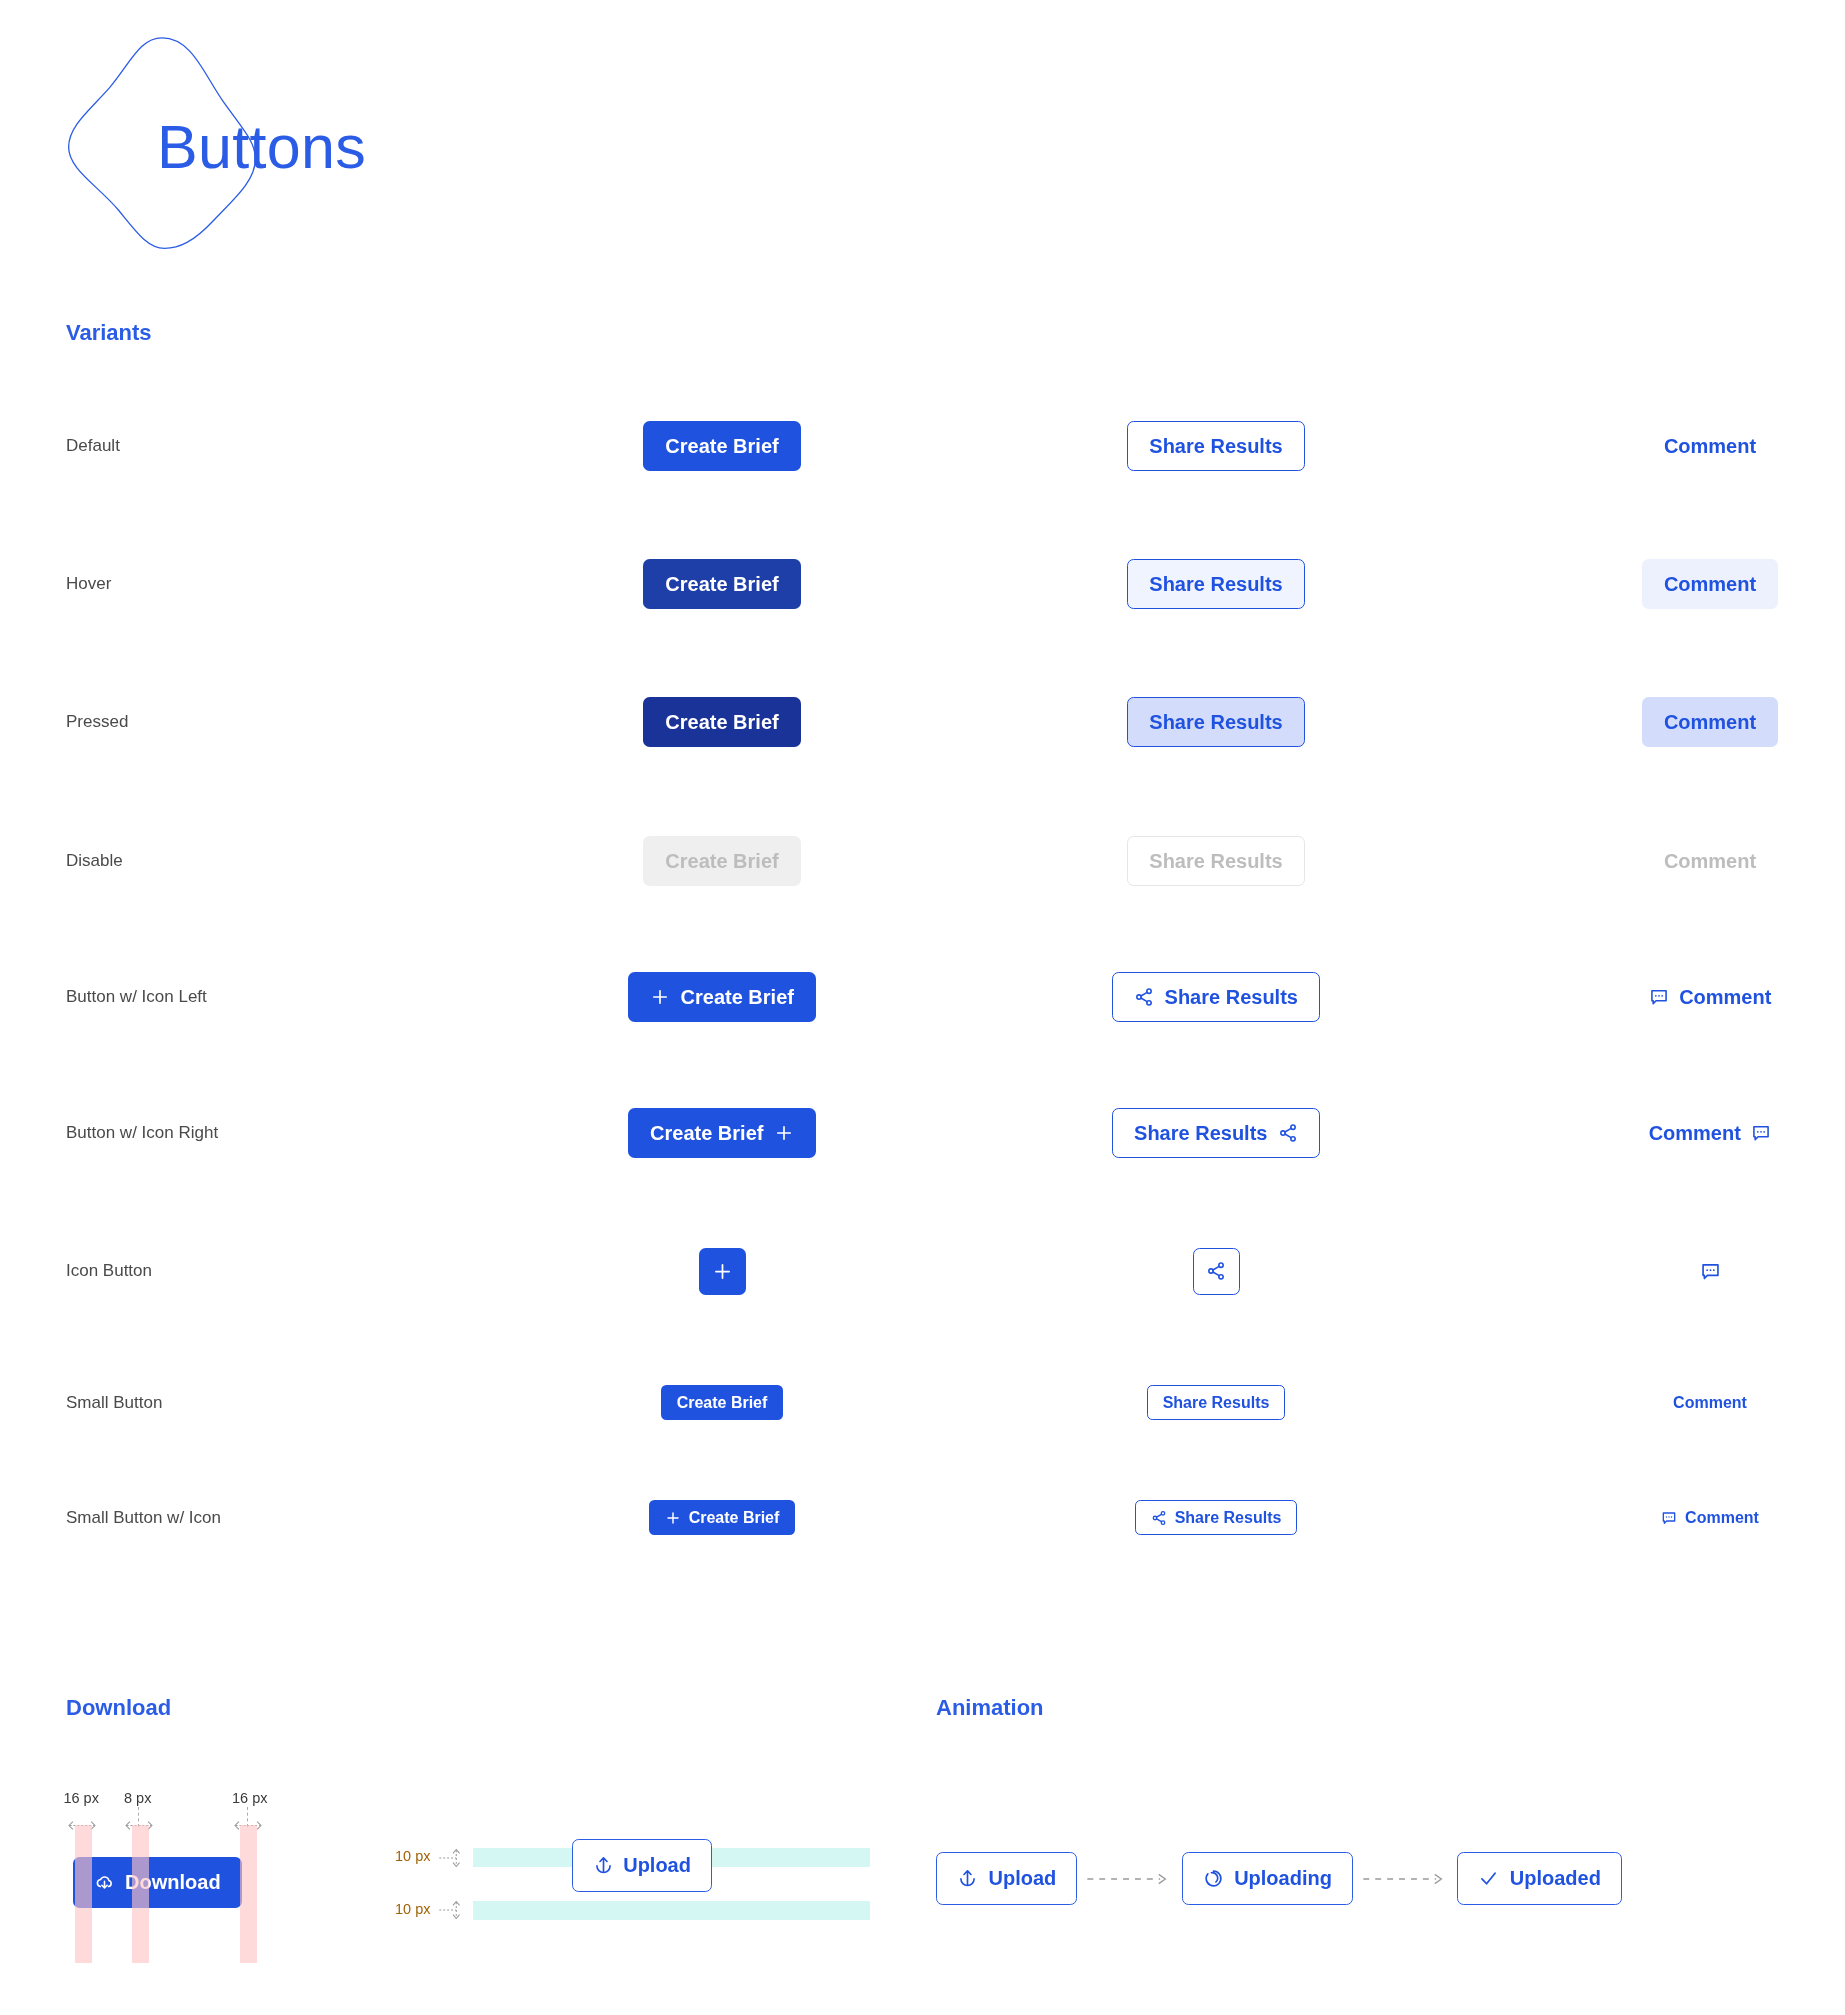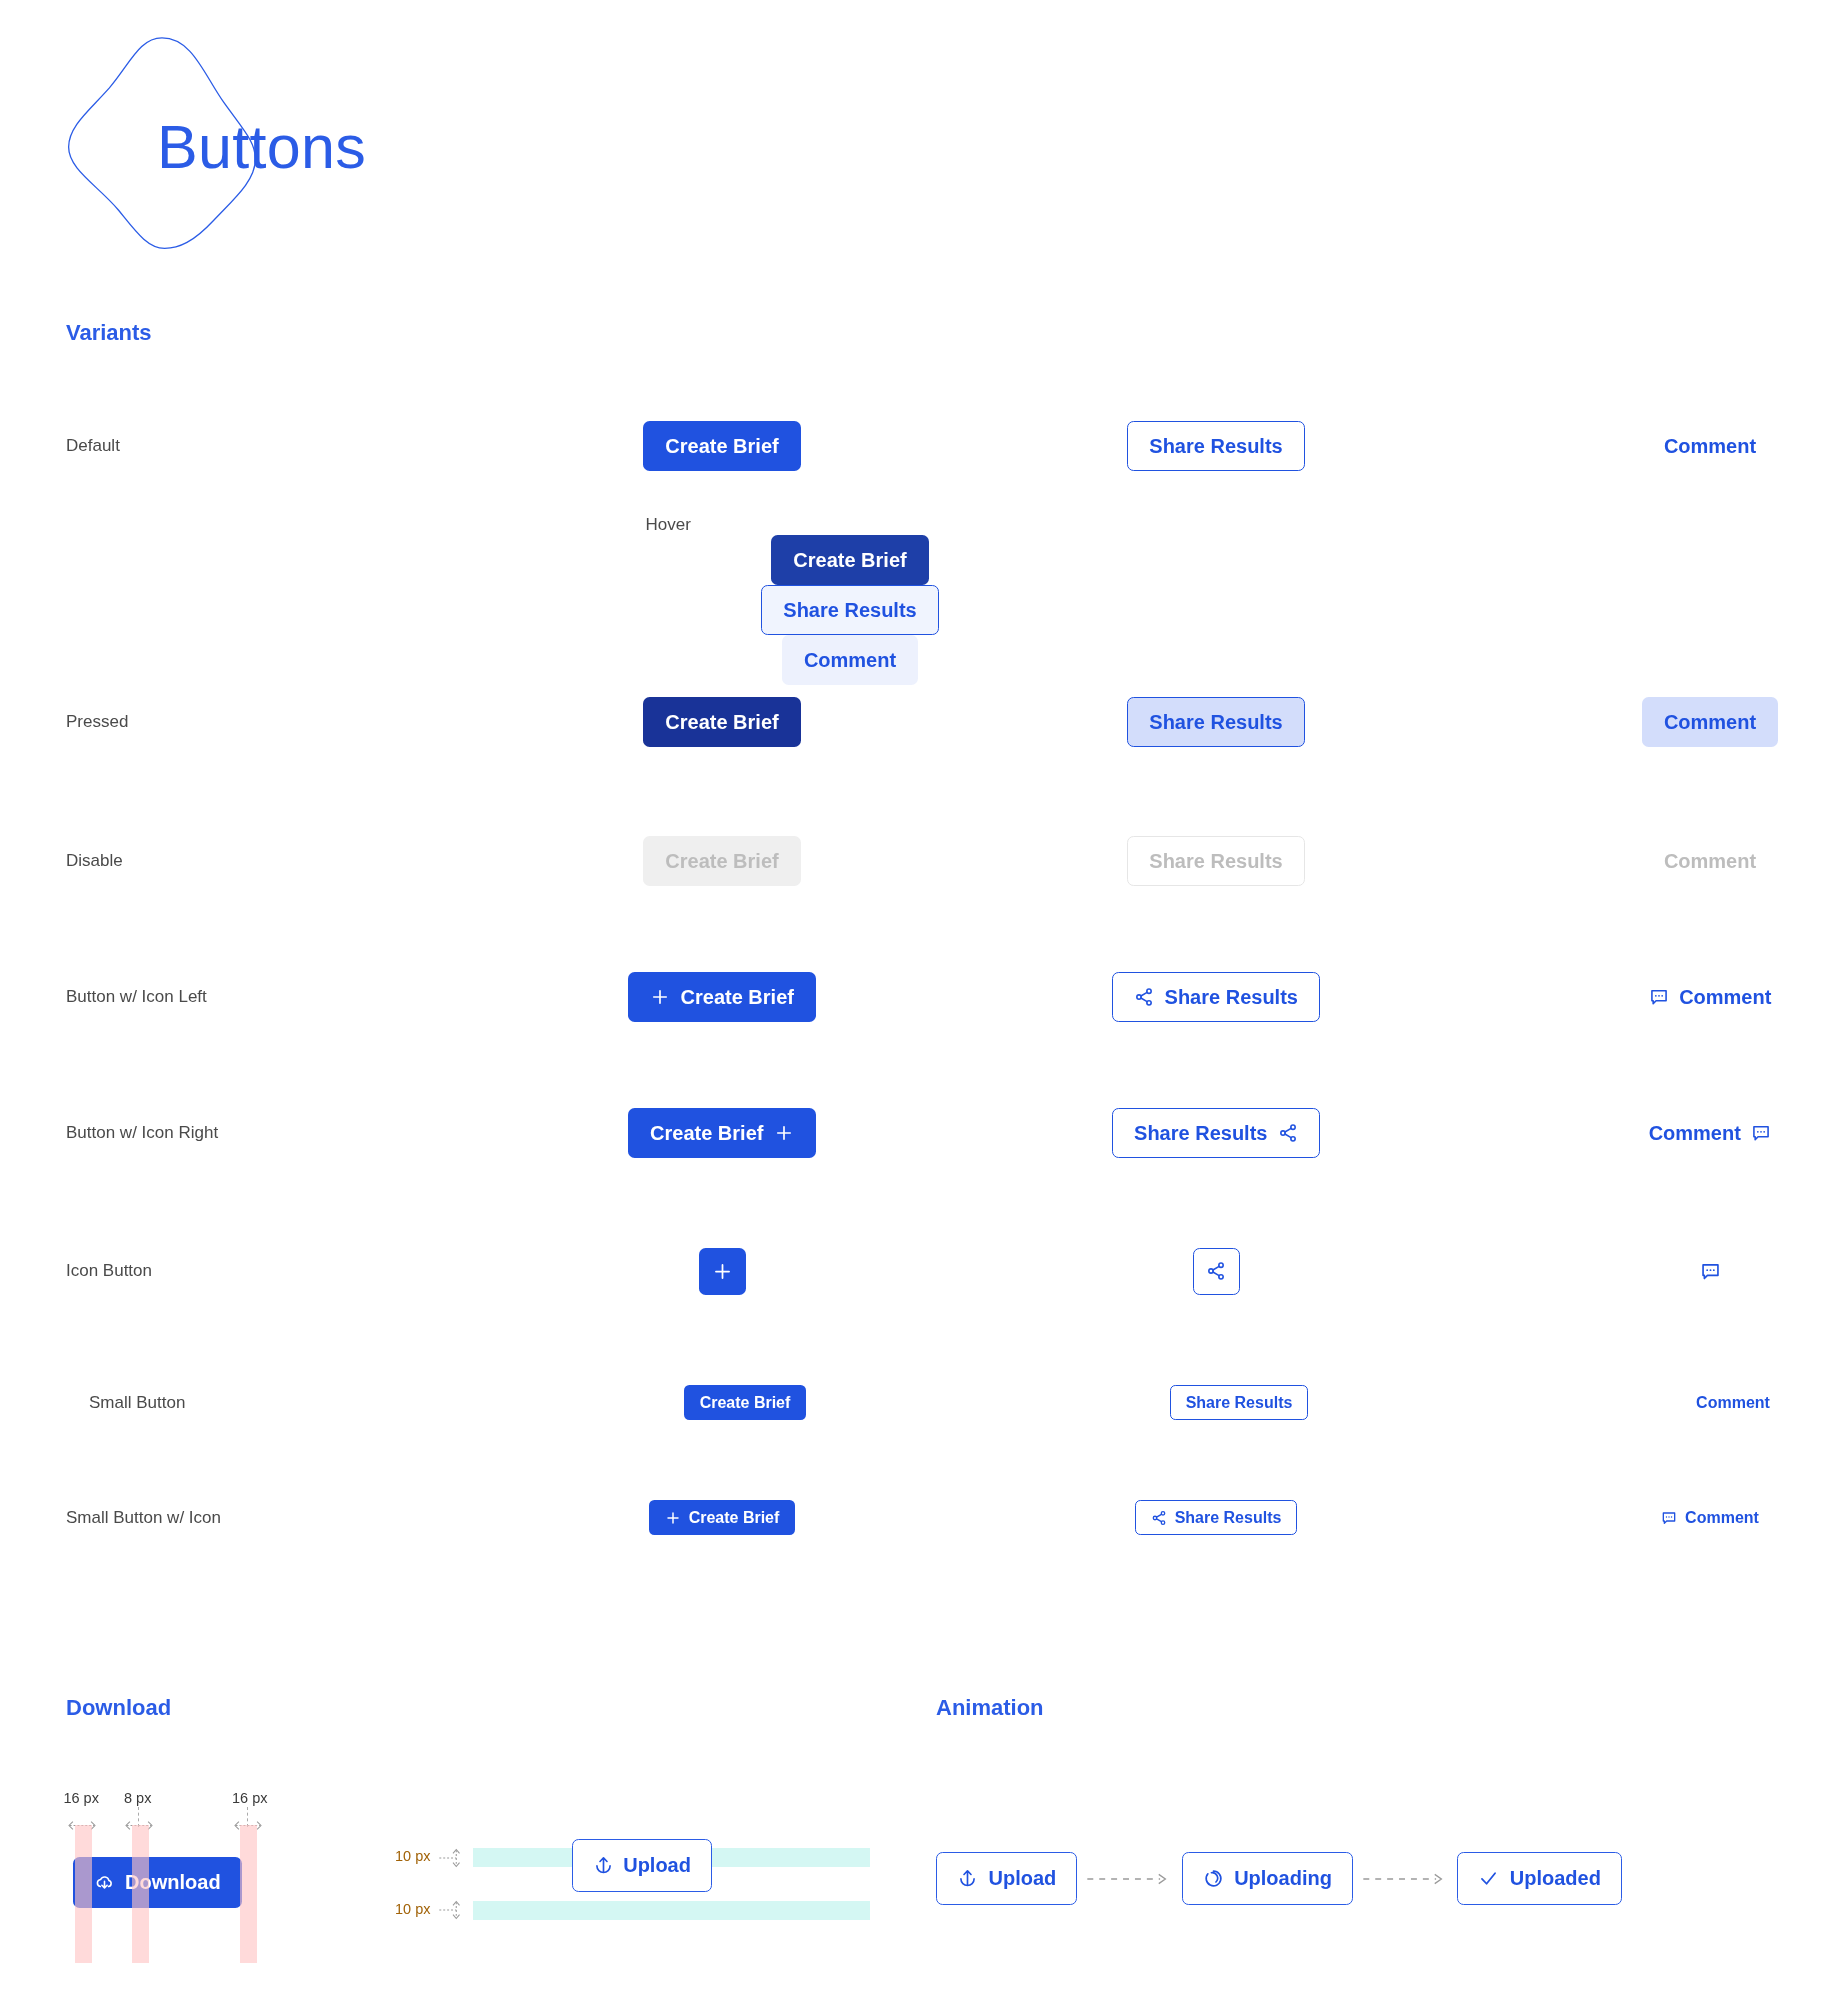--- a/index.html
+++ b/index.html
@@ -59,27 +59,27 @@
   .v-col { width: 494px; flex: none; display: flex; justify-content: center; align-items: center; }
   .col-head {
     font-size: 17px;
     color: #555;
     text-align: center;
   }
   .head-row { height: 59px; }
   .row-label { font-size: 17px; color: #4a4a4a; }
 
   .rh-default { height: 139px; }
-  .rh-hover   { height: 137px; flex-direction: column; }
+  .rh-hover   { height: 137px; }
   .rh-pressed { height: 140px; }
   .rh-disable { height: 137px; }
   .rh-iconl   { height: 135px; }
   .rh-iconr   { height: 138px; }
   .rh-iconb   { height: 138px; }
-  .rh-small   { height: 125px; margin-left: 23px; }
+  .rh-small   { height: 125px; }
   .rh-smallic { height: 105px; }
 
   
   .btn {
     display: inline-flex;
     align-items: center;
     justify-content: center;
     gap: 10.5px;
     font-family: "Liberation Sans", sans-serif;
     font-weight: bold;

